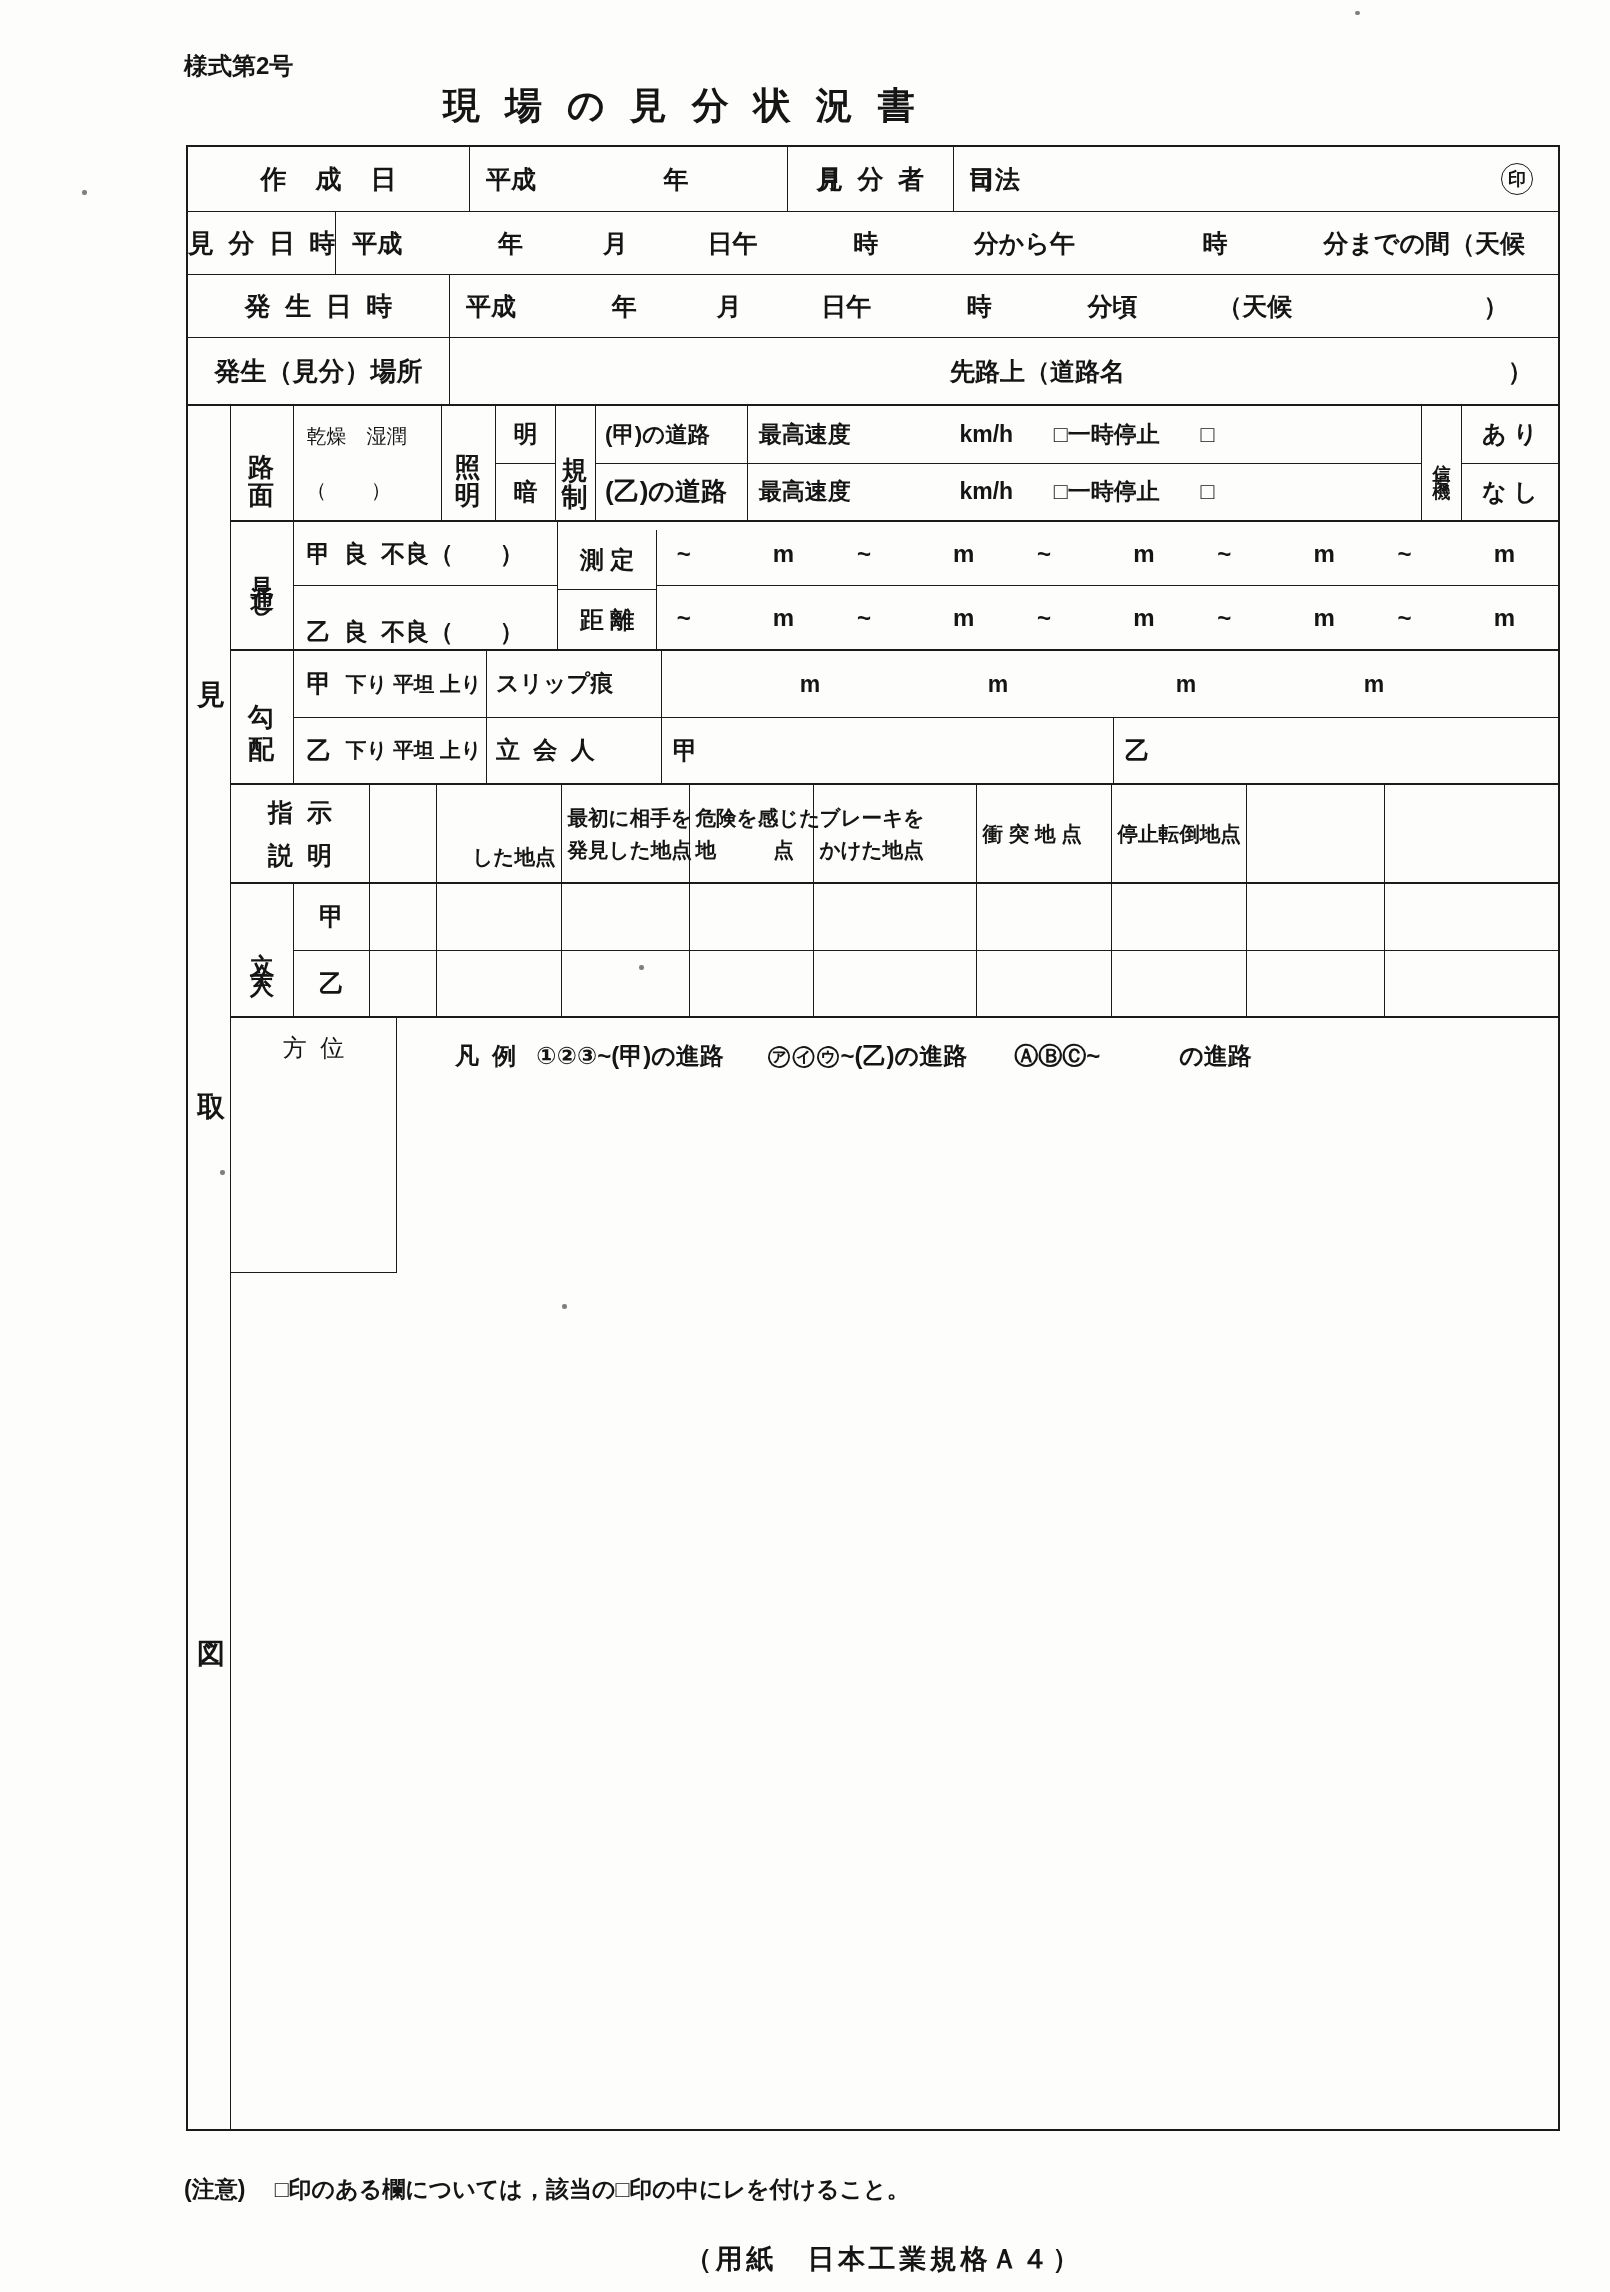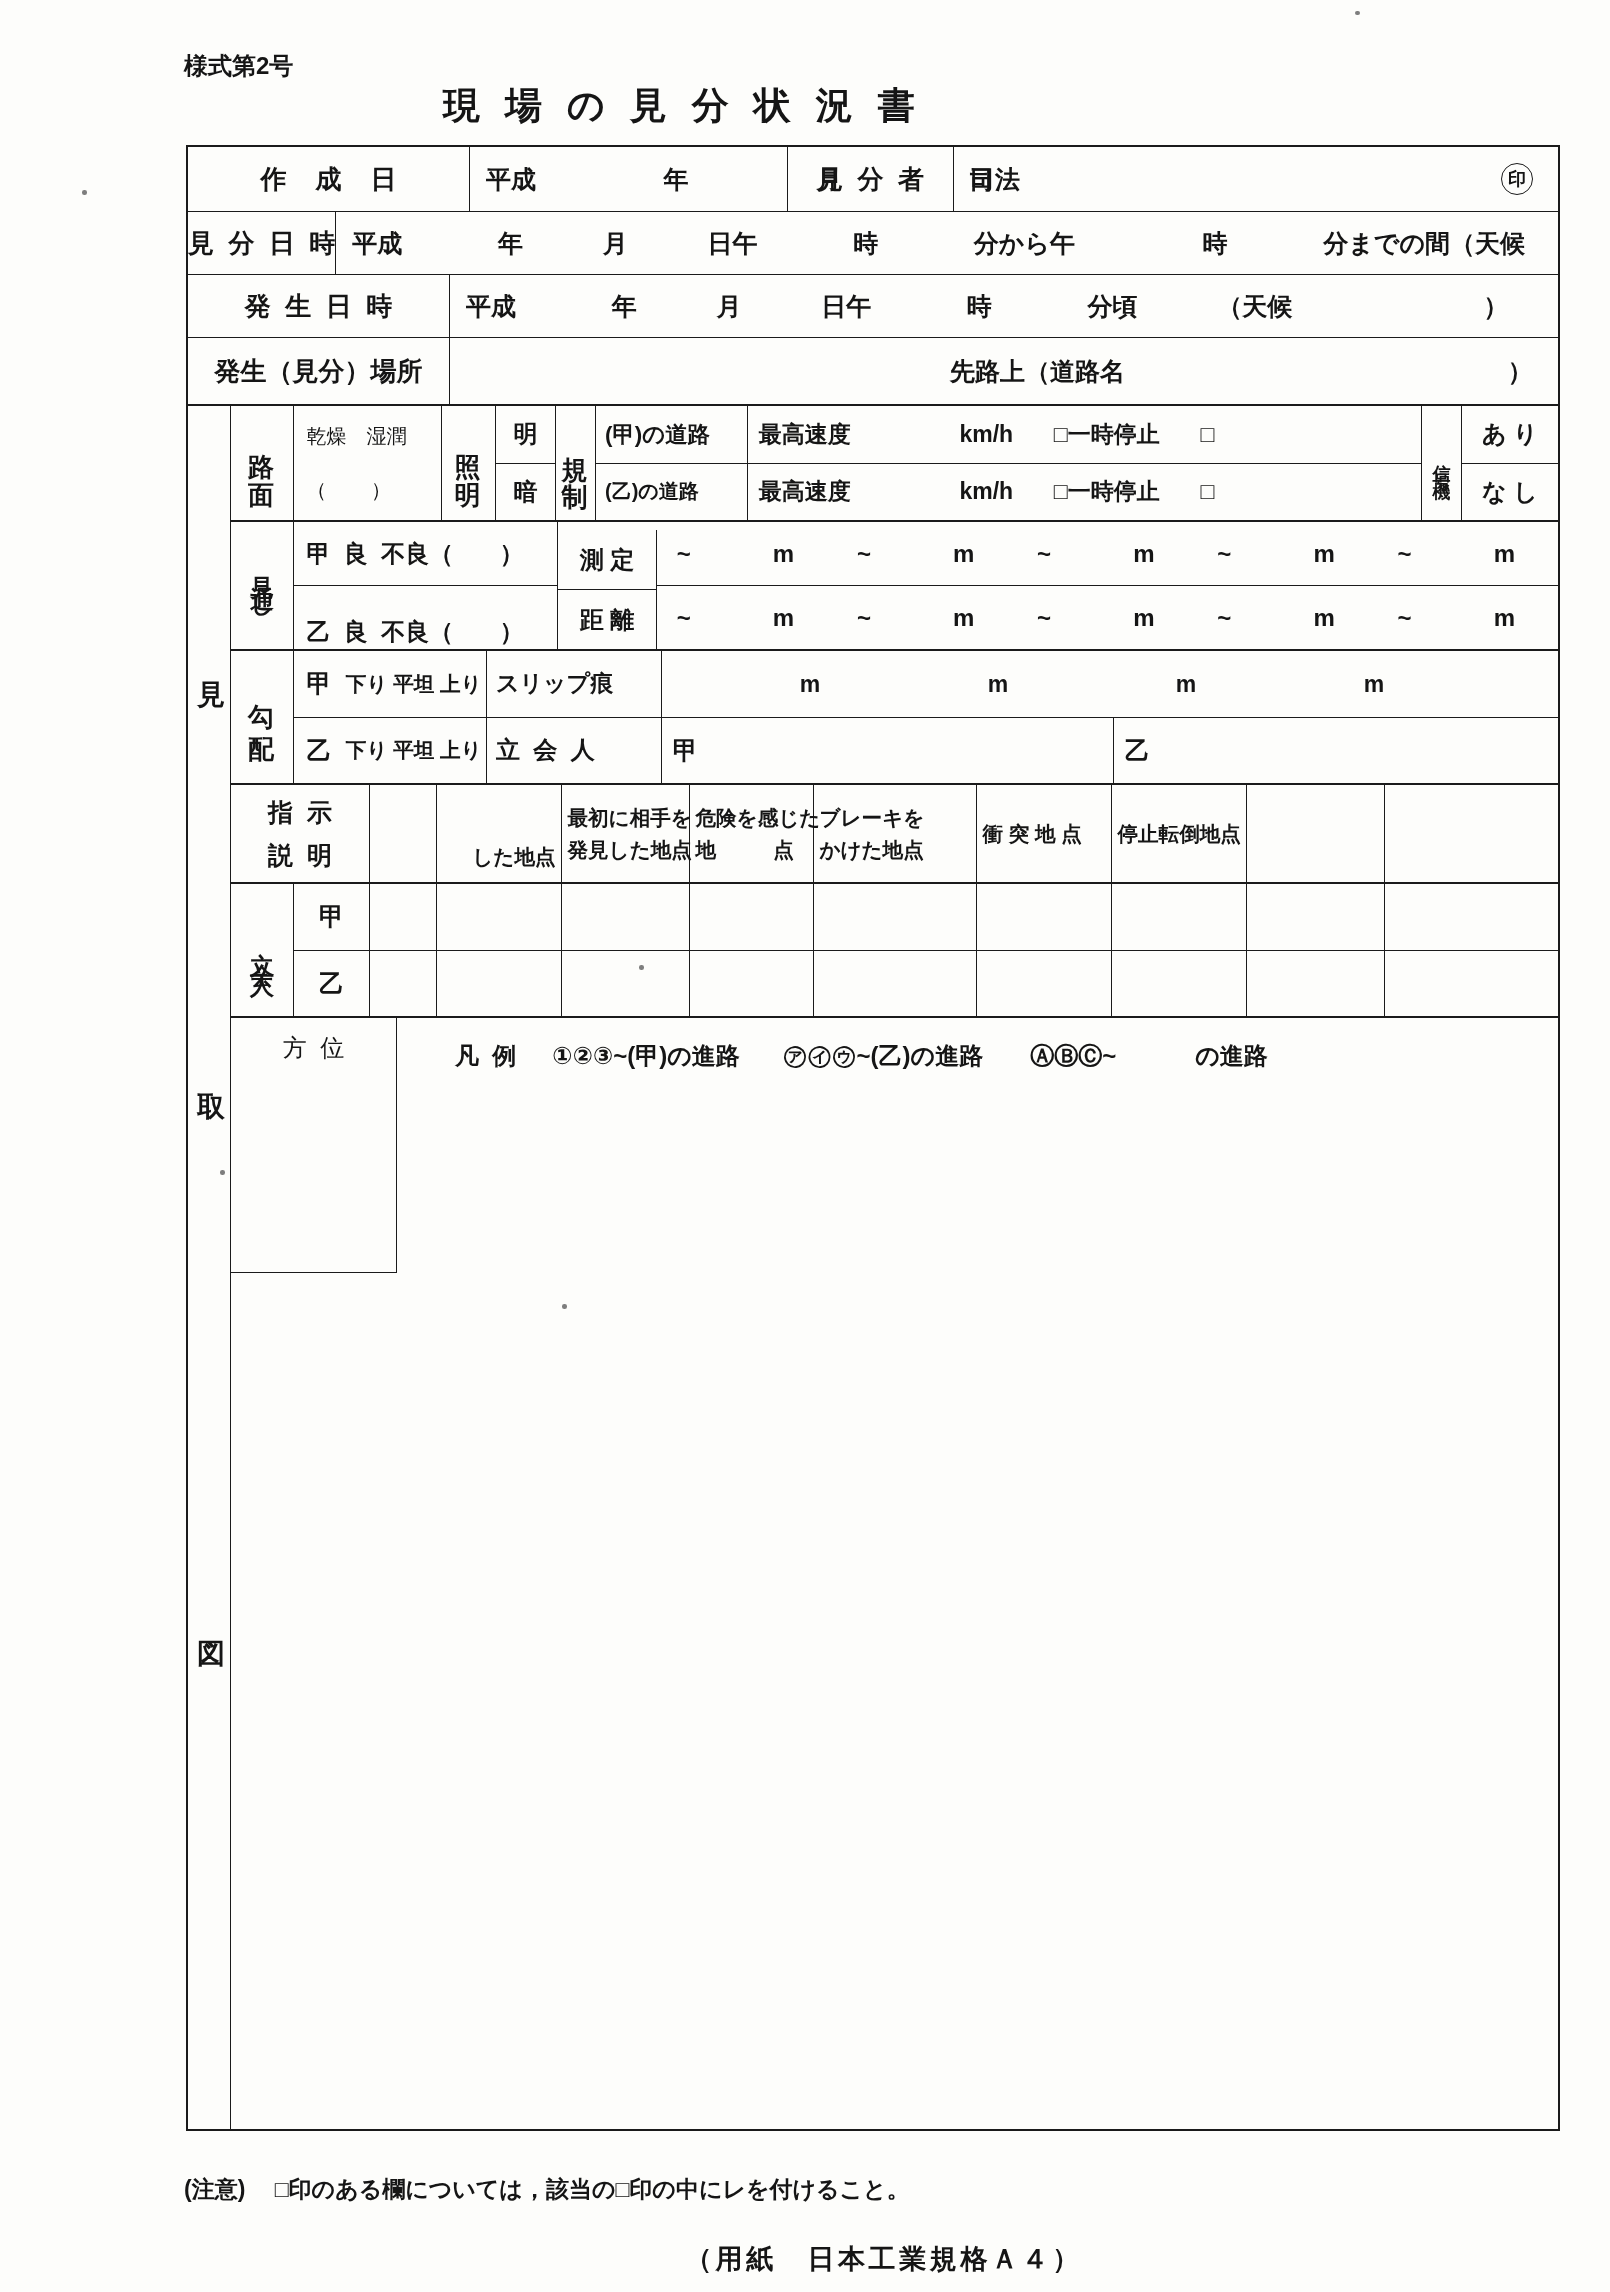--- a/index.html
+++ b/index.html
@@ -81,21 +81,21 @@
   .wrow { flex:1; display:flex; }
   .wrow.first { border-bottom:1.8px solid #1b1b1b; }
   .wrow .c { border-right:1.8px solid #1b1b1b; display:flex; align-items:center; justify-content:center; font-size:25px; font-weight:bold; }
   .wrow .c.nb { border-right:none; }
 
   
   .blk-draw { flex:1; border-bottom:none; position:relative; display:block; }
   .compass-box { position:absolute; left:0; top:0; width:166px; height:255px; border-right:1.8px solid #1b1b1b; border-bottom:1.8px solid #1b1b1b; display:flex; justify-content:center; }
   .compass-box span { margin-top:14.3px; font-size:24px; font-weight:normal; white-space:pre; }
   .legend { position:absolute; left:224px; top:21.5px; display:flex; align-items:center; font-size:24px; font-weight:bold; white-space:pre; }
-  .legend .t  { margin-right:36px; }
+  .legend .t  { margin-right:20px; }
   .legend .i1 { margin-right:43px; }
   .legend .i2 { margin-right:47px; }
   .legend .i3 { margin-right:79px; }
 
   .seal { width:32px; height:32px; border:1.8px solid #1b1b1b; border-radius:50%; display:flex; align-items:center; justify-content:center; font-size:18px; font-weight:bold; margin-left:auto; margin-right:25px; flex:0 0 auto; }
 
   .note { position:absolute; left:184px; top:2174px; font-size:23px; font-weight:bold; white-space:pre; }
   .paper-note { position:absolute; left:685px; top:2241px; font-size:27px; font-weight:bold; white-space:pre; letter-spacing:3.6px; }
 
   .speck { position:absolute; width:4.5px; height:4.5px; border-radius:50%; background:#3a3a3a; opacity:.65; }
@@ -164,21 +164,21 @@
             </div>
         </div>
         <div class="col vcell" style="width:40px;">
           <span class="vlabel" style="letter-spacing:27px;">規制</span>
         </div>
         <div class="col split" style="width:152px;">
           <div class="subrow divider">
               <span class="ctext" style="padding-left:9px;font-size:22.4px;">(甲)の道路</span>
             </div>
           <div class="subrow">
-              <span class="ctext" style="padding-left:9px;font-size:20px;text-align:right;">(乙)の道路</span>
+              <span class="ctext" style="padding-left:9px;font-size:26px;text-align:right;">(乙)の道路</span>
             </div>
         </div>
         <div class="col split" style="width:674px;">
           <div class="subrow divider">
               <span class="speed">最高速度        km/h   □一時停止   □</span>
             </div>
           <div class="subrow">
               <span class="speed">最高速度        km/h   □一時停止   □</span>
             </div>
         </div>

